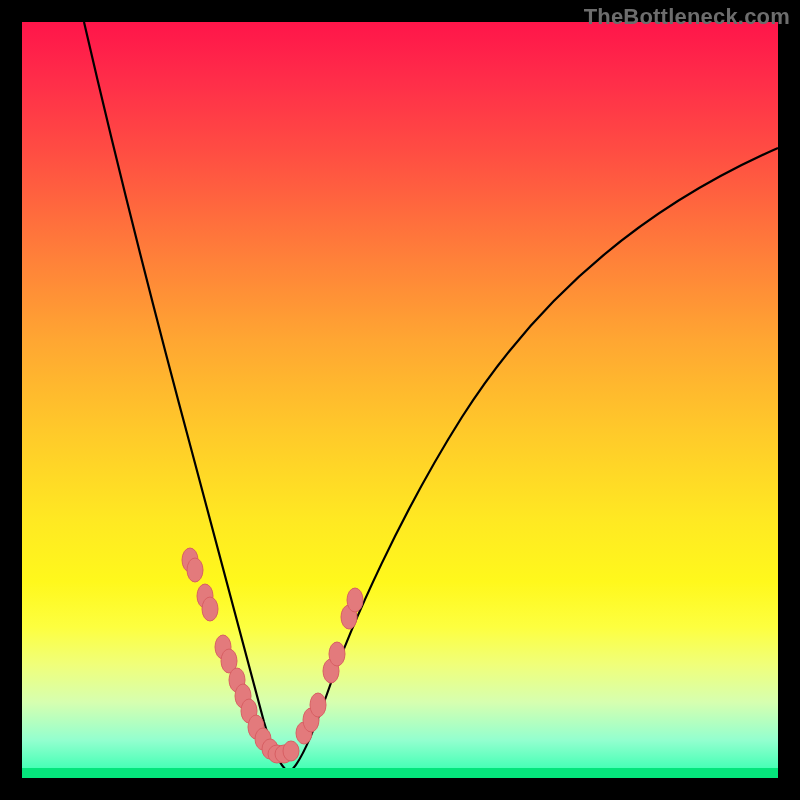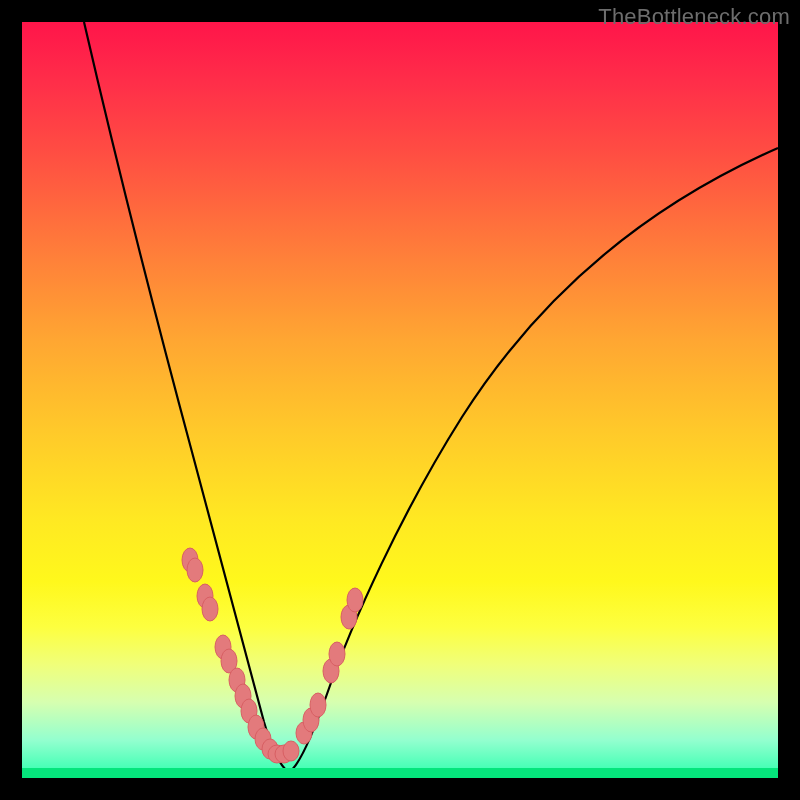--- a/index.html
+++ b/index.html
@@ -31,21 +31,21 @@
       #d6ffb0 90%,
       #93ffcf 95%,
       #2dffad 100%);
   }
   .watermark {
     position: absolute;
     top: 4px;
     right: 10px;
     color: #6d6d6d;
     font-size: 22px;
-    font-weight: 400;
+    font-weight: 700;
     letter-spacing: 0.2px;
     user-select: none;
   }
   svg.curve {
     position: absolute;
     left: 0;
     top: 0;
     width: 756px;
     height: 756px;
     overflow: visible;

